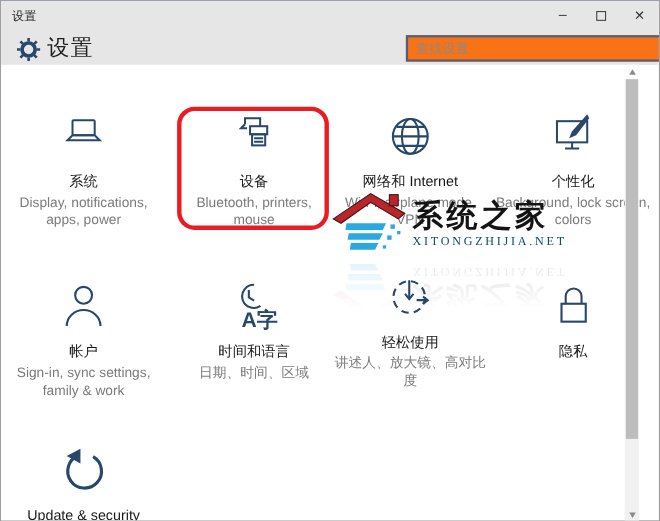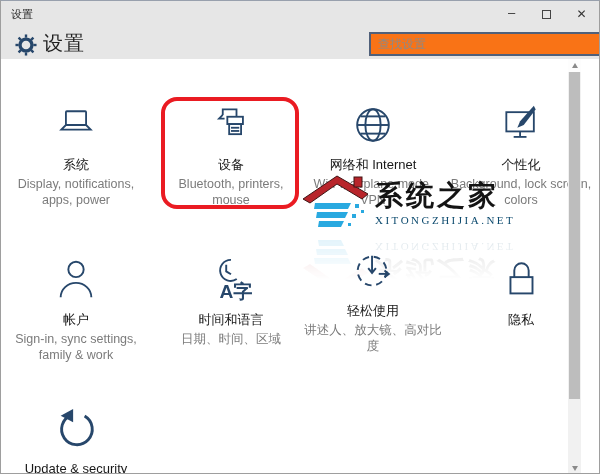--- a/index.html
+++ b/index.html
@@ -35,21 +35,21 @@
     padding:0 22px 0 7px; font-size:12px; color:#333; background:transparent;
     font-family:"Liberation Sans","DejaVu Sans",sans-serif;
   }
   .search-input::placeholder { color:#8a8a8a; opacity:1; }
   .search-glyph { position:absolute; right:5px; top:4px; }
 
   
   .content { position:absolute; left:0; top:58px; width:580px; height:416px; background:#fff; }
 
   .tile { position:absolute; width:160px; text-align:center; cursor:pointer; z-index:2; }
-  .icon-box { height:48px; display:flex; align-items:center; justify-content:center;text-decoration:underline; }
+  .icon-box { height:48px; display:flex; align-items:flex-start; justify-content:center;text-decoration:underline; }
   .tile-title { margin-top:7px; font-size:13px; color:#181818; }
   .tile-sub { margin:2px auto 0; font-size:12.5px; color:#7b7b7b; line-height:16px; max-width:142px; }
 
   .highlight-box {
     position:absolute; left:160px; top:38px; width:138px; height:112px;
     border:4px solid #ea1b22; border-radius:16px; z-index:6; pointer-events:none;
   }
 
   
   .watermark { position:absolute; left:300px; top:112px; z-index:5; pointer-events:none; }

